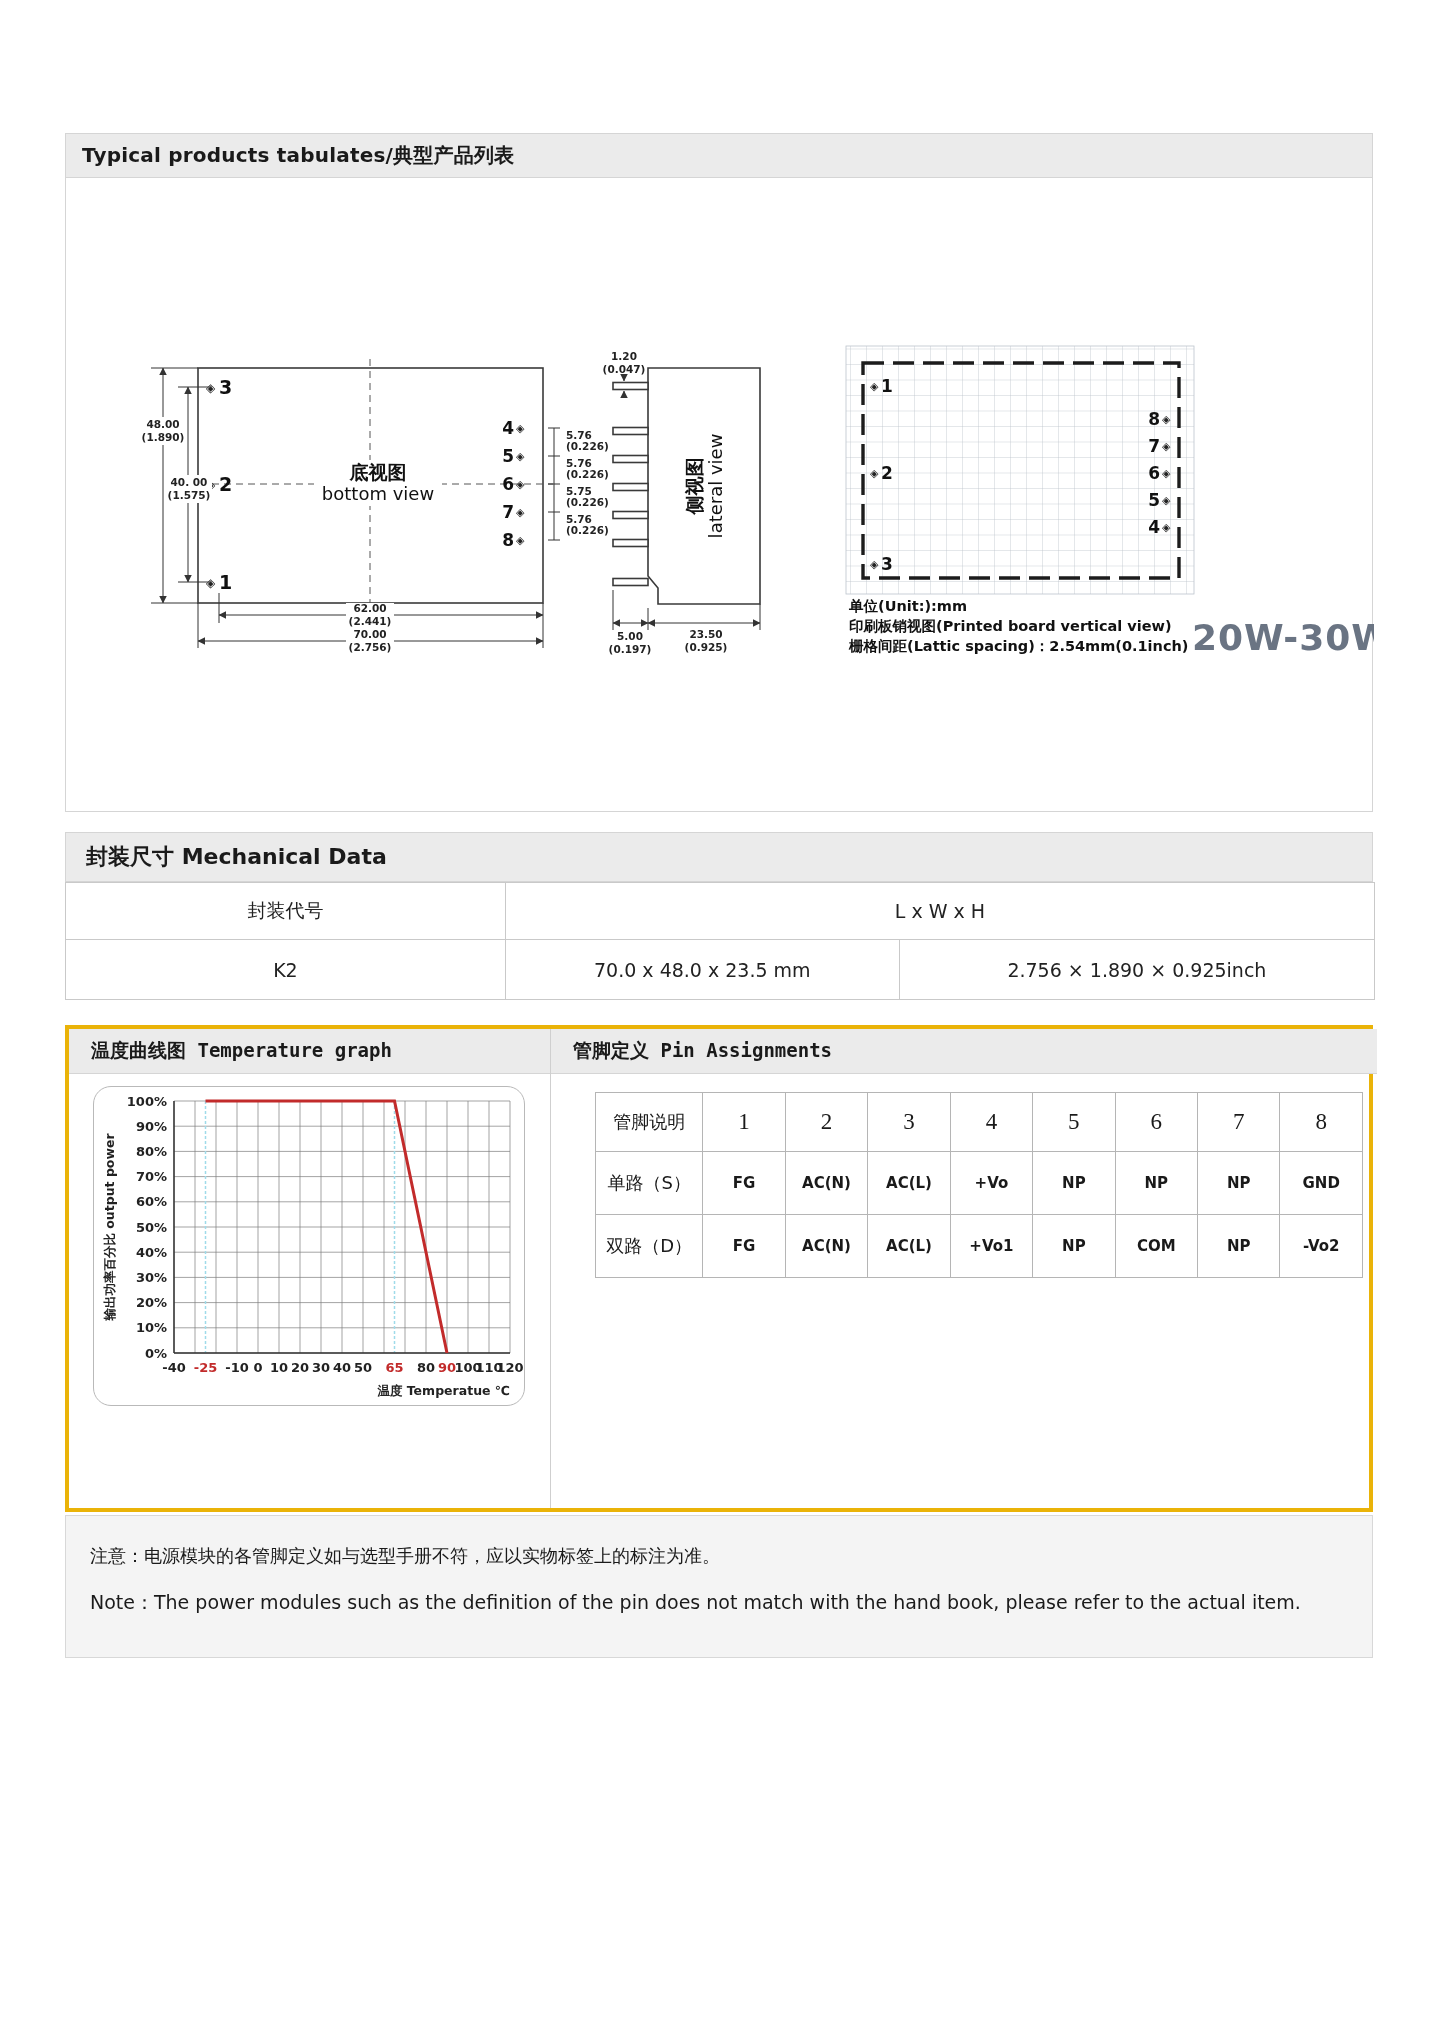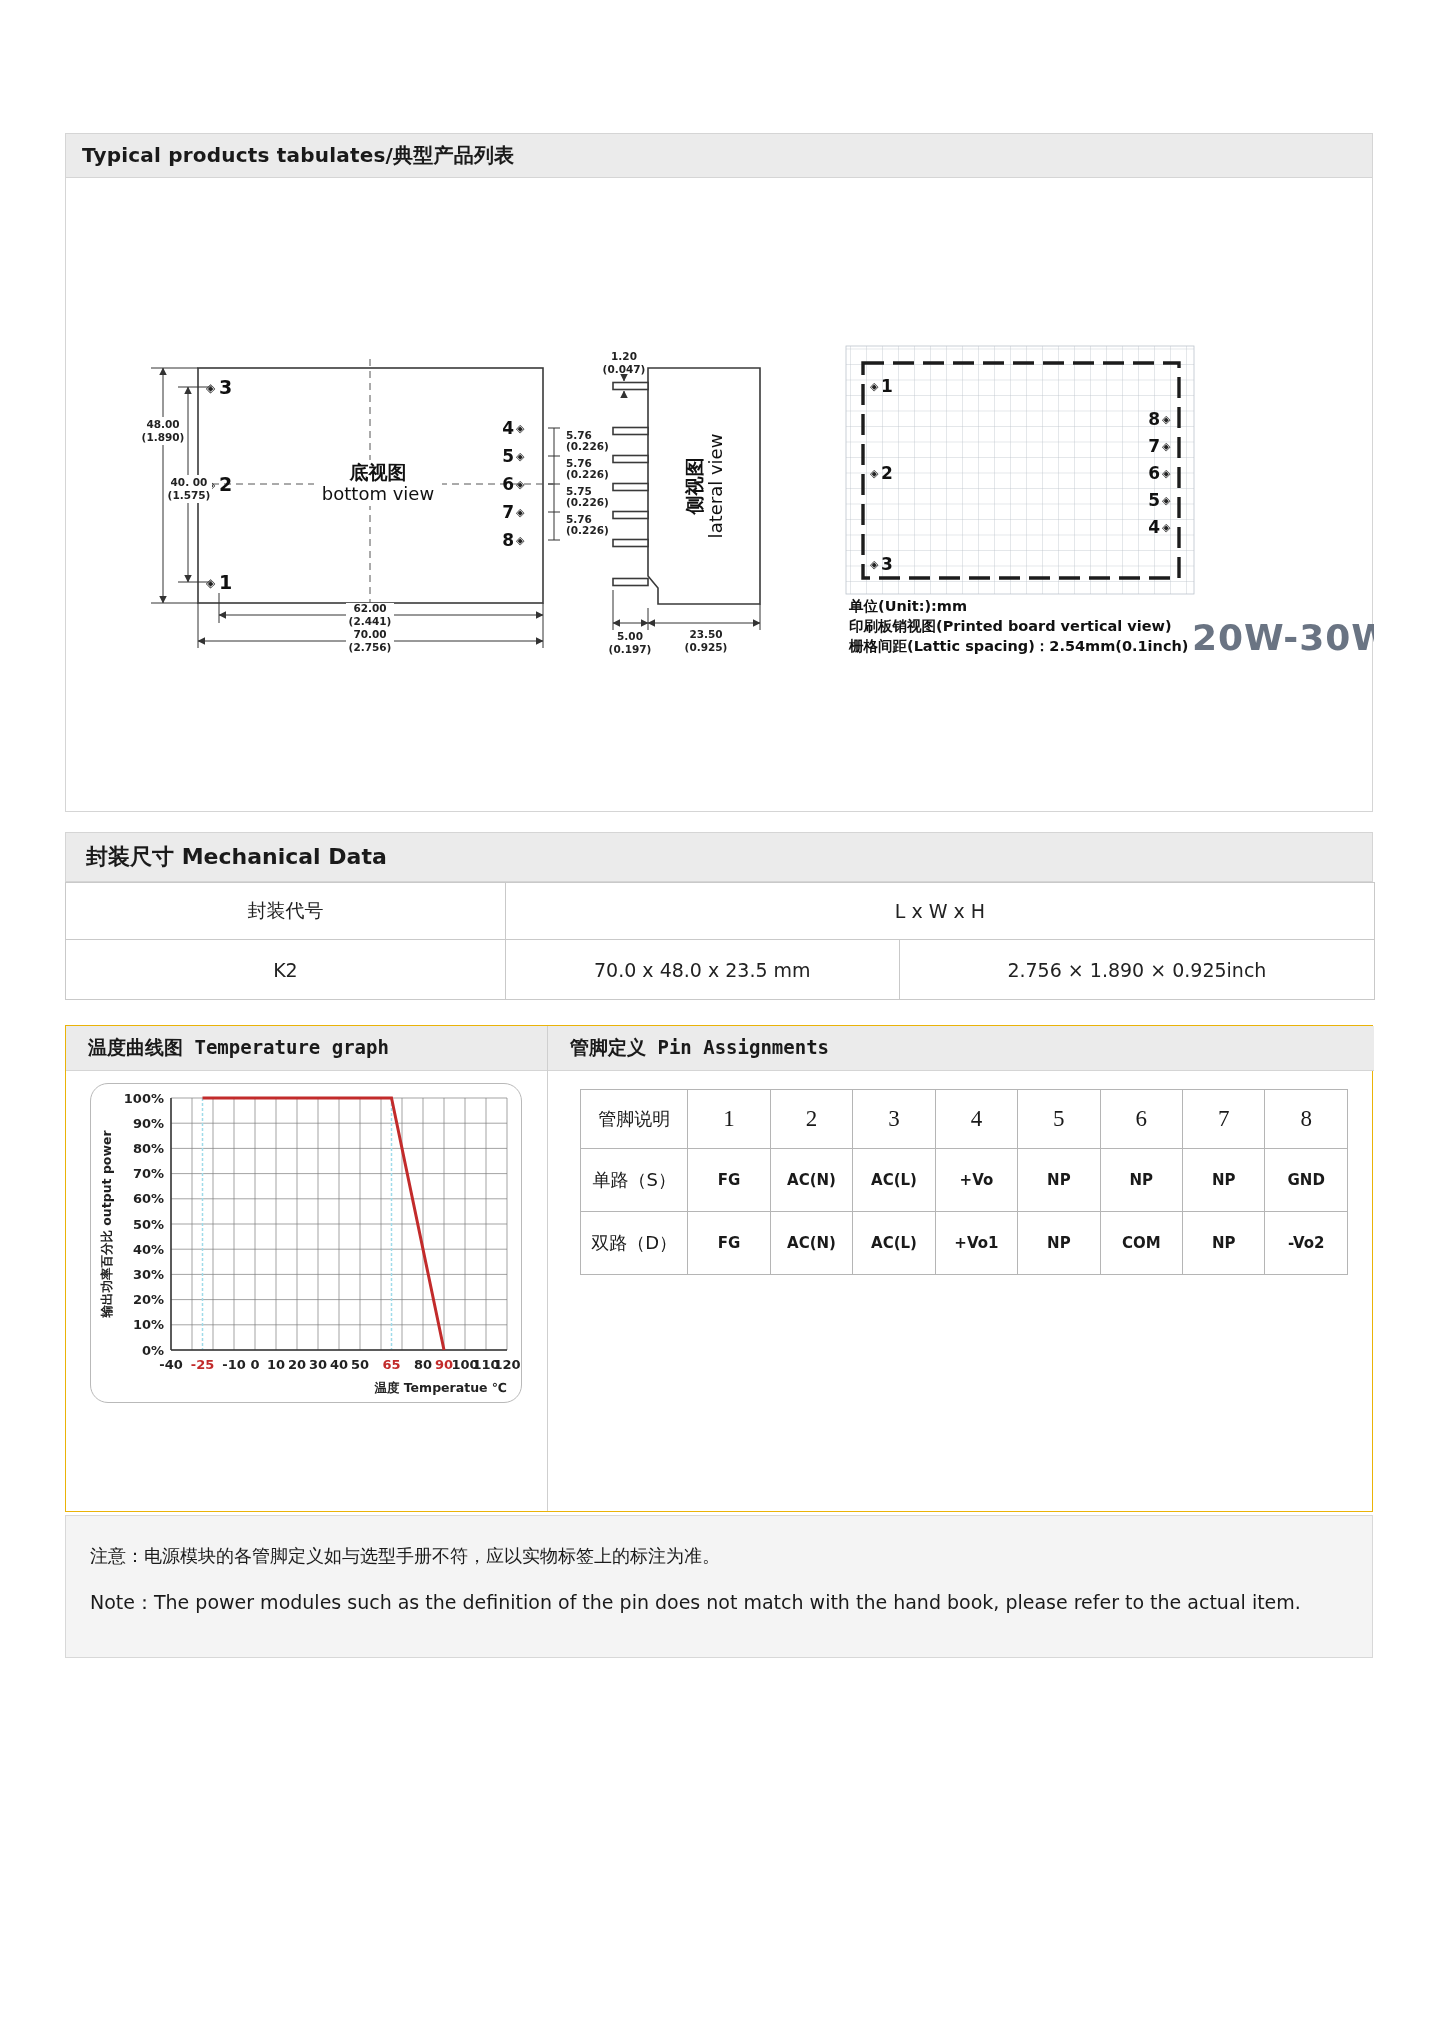--- a/index.html
+++ b/index.html
@@ -47,40 +47,40 @@
   }
   .mech-table td{
     border:1px solid #c9c9c9;text-align:center;background:#fff;
   }
   .mech-table tr.r1 td{height:54px;}
   .mech-table tr.r2 td{height:57px;}
 
   
   .sec3{
     position:absolute;left:0;top:892px;width:1308px;height:487px;
-    border:1px solid #eab308;background:#fff;box-sizing:border-box;
+    border:4px solid #eab308;background:#fff;box-sizing:border-box;
   }
   .sec3 .panel-left{position:absolute;left:0;top:0;width:482px;height:100%;border-right:1px solid #cfcfcf;box-sizing:border-box;}
   .sec3 .panel-right{position:absolute;left:482px;top:0;width:826px;height:100%;}
   .panel-bar{
     height:45px;background:#ebebeb;border-bottom:1px solid #d5d5d5;
     display:flex;align-items:center;padding-left:22px;box-sizing:border-box;
     font-family:"DejaVu Sans Mono","Liberation Mono",monospace;
     font-size:19px;font-weight:bold;
   }
   .graph-box{
     position:absolute;left:24px;top:57px;width:432px;height:320px;
     border:1.5px solid #b9b9b9;border-radius:18px;background:#fff;box-sizing:border-box;
   }
   .tick{font-size:13px;font-weight:600;fill:#222;}
   .tick.red{fill:#c22b2b;}
   .axis-label{font-size:12.5px;font-weight:600;fill:#222;}
 
   .pin-table{
-    position:absolute;left:32px;top:63px;width:768px;border-collapse:collapse;
+    position:absolute;left:44px;top:63px;width:768px;border-collapse:collapse;
     table-layout:fixed;background:#fff;
   }
   .pin-table th,.pin-table td{border:1px solid #b5b5b5;text-align:center;}
   .pin-table tr.hdr th{height:56px;font-weight:normal;}
   .pin-table tr.hdr th.num{font-family:"Liberation Serif","DejaVu Serif",serif;font-size:23px;}
   .pin-table tr.hdr th.lbl{font-size:18px;}
   .pin-table tr.body td{height:60px;text-align:center;}
   .pin-table td.lbl{font-size:18px;}
   .pin-table td.val{font-size:15px;font-weight:700;}
 

